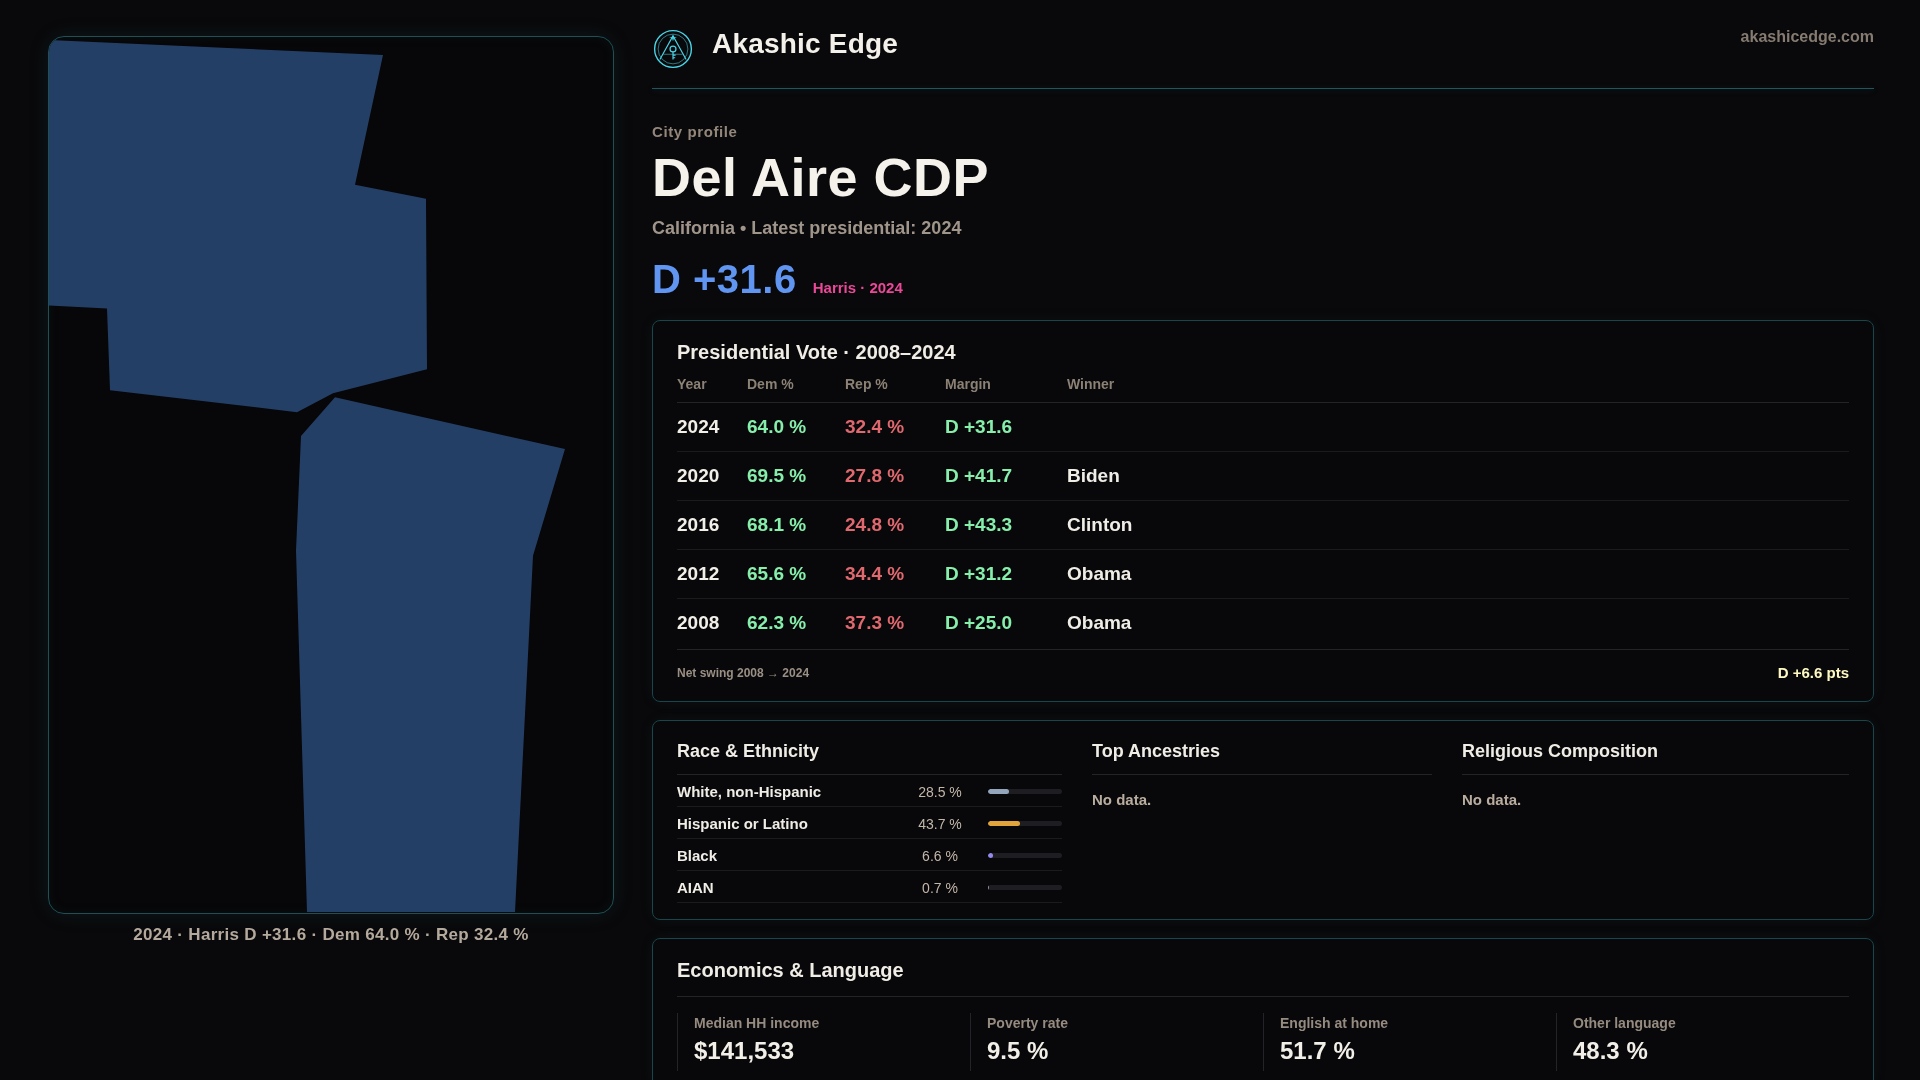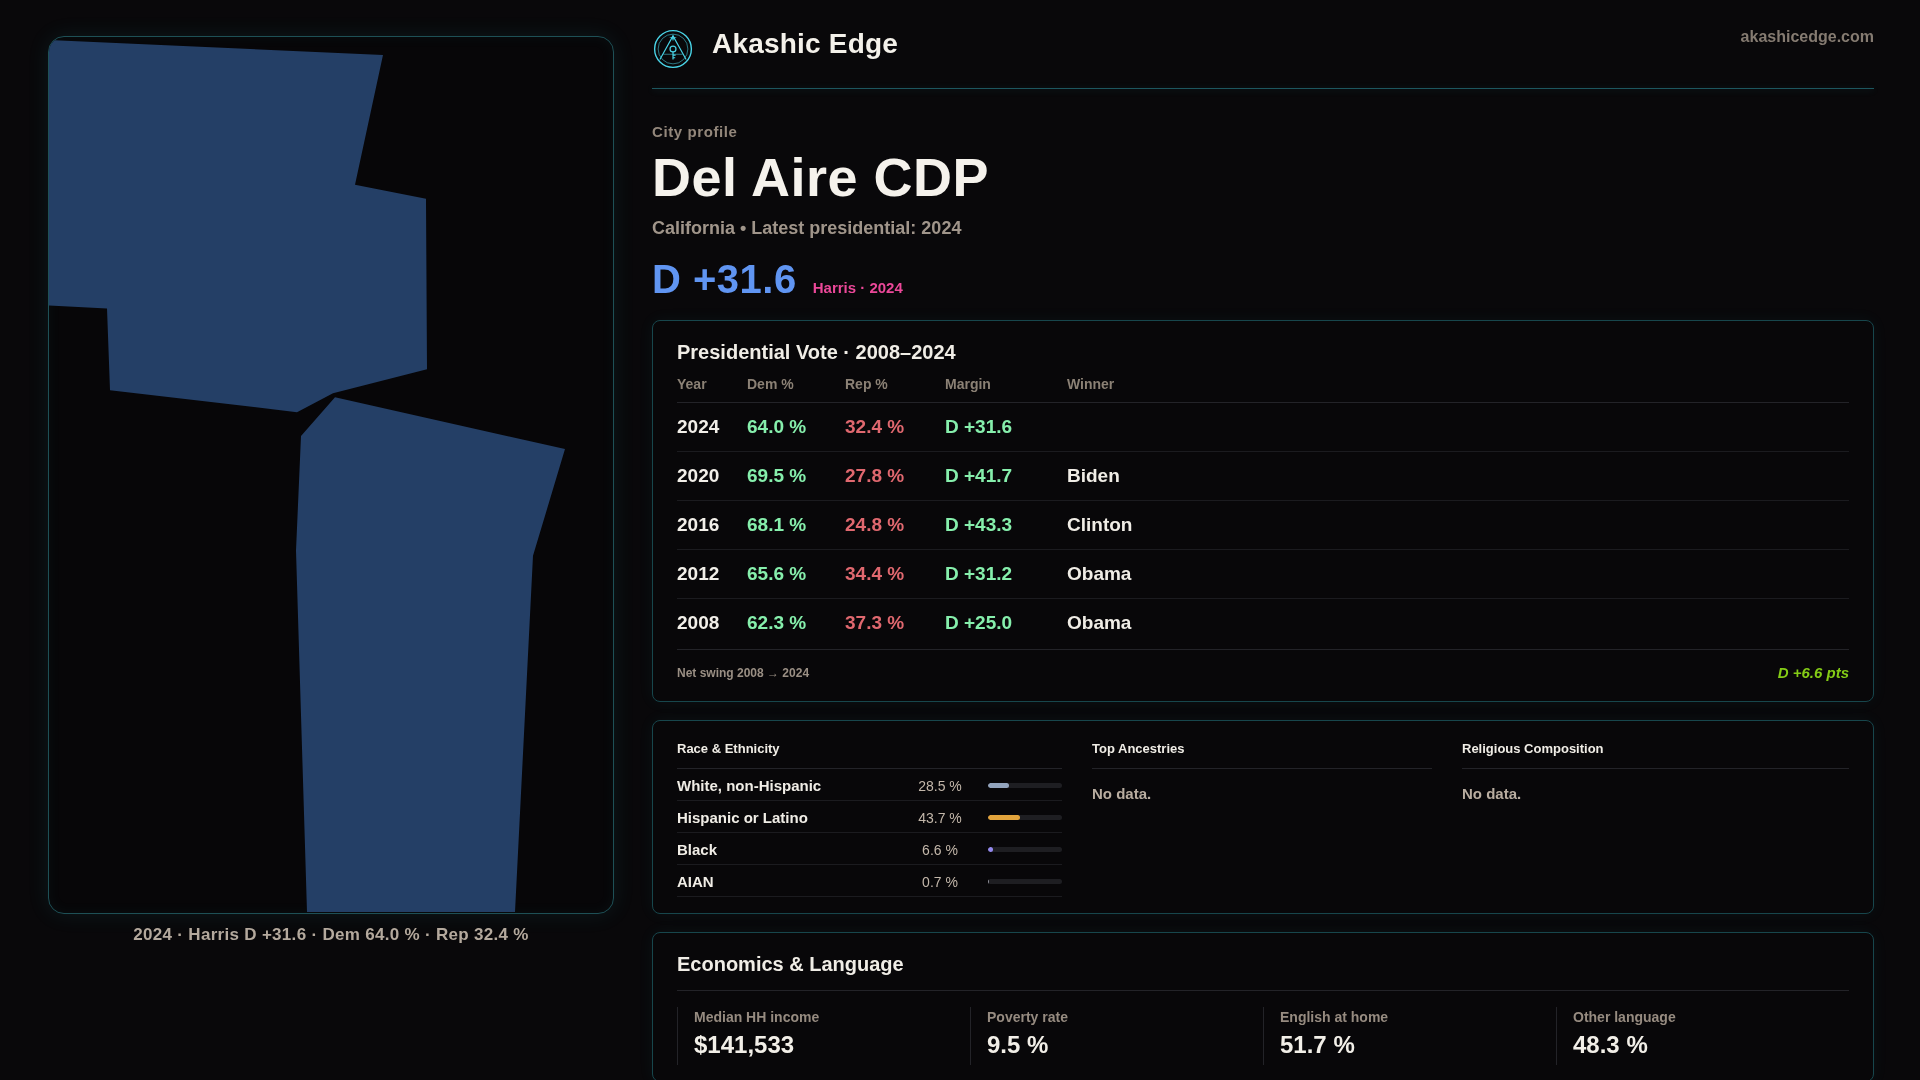--- a/index.html
+++ b/index.html
@@ -62,24 +62,24 @@
   .vrow div { font-size:19px; font-weight:700; }
   .vyear { color:#f2efe9; }
   .vdem, .vmargin { color:#86efac; }
   .vrep { color:#e0686f; }
   .vwinner { color:#f0ede6; }
   .net-swing {
     border-top:1px solid #232328; margin-top:2px; padding:14px 0 4px 0;
     display:flex; justify-content:space-between; align-items:center;
   }
   .net-swing-label { font-size:12px; font-weight:700; color:#9a8f84; }
-  .net-swing-value { font-size:15px; font-weight:700; color:#84cc16;font-style:italic; }
+  .net-swing-value { font-size:15px; font-weight:700; color:#fef9c3; }
   
   .demo-grid { display:grid; grid-template-columns:385px 340px 1fr; column-gap:30px; }
-  .section-title { font-size:13px; font-weight:700; color:#f0ede6; padding-bottom:12px; border-bottom:1px solid #232328; }
+  .section-title { font-size:18px; font-weight:700; color:#f0ede6; padding-bottom:12px; border-bottom:1px solid #232328; }
   .race-row {
     display:grid; grid-template-columns:1fr 68px 74px; column-gap:14px;
     align-items:center; padding:8px 0; border-bottom:1px solid #1b1b1f; height:32px;
   }
   .race-label { font-size:15px; font-weight:700; color:#f0ede6; white-space:nowrap; }
   .race-value { font-size:14px; font-weight:400; color:#c3b7aa; text-align:center; white-space:nowrap; }
   .race-track { width:74px; height:5px; border-radius:3px; background:#1e1e22; position:relative; overflow:hidden; }
   .race-fill { position:absolute; left:0; top:0; bottom:0; border-radius:3px; }
   .no-data { margin-top:16px; font-size:15px; font-weight:700; color:#b9ada0; }
   

